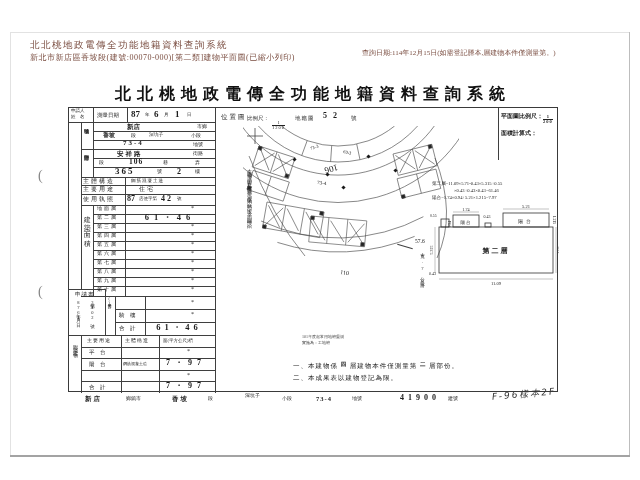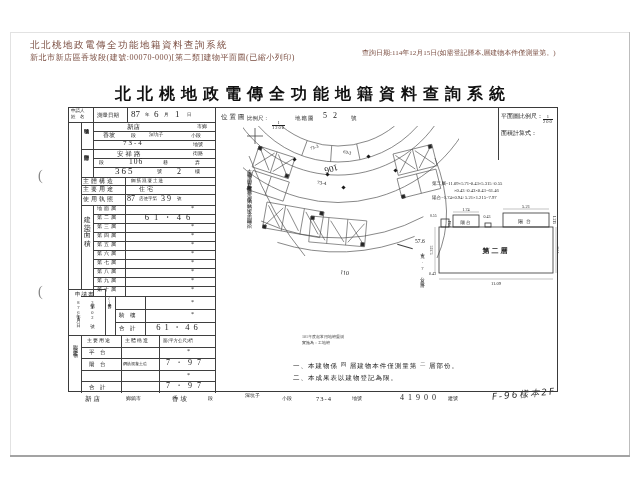--- a/index.html
+++ b/index.html
@@ -4,21 +4,21 @@
 <style>
   * { margin:0; padding:0; box-sizing:border-box; }
   html,body { width:640px; height:480px; }
   body { position:relative; background:#ffffff; overflow:hidden;
          font-family:"Liberation Serif","DejaVu Serif",serif; color:#1c1c1c; }
   .t  { position:absolute; white-space:nowrap; color:#1c1c1c; line-height:1.1; }
   .hl { position:absolute; height:1px; background:#3f3f3f; }
   .vl { position:absolute; width:1px;  background:#3f3f3f; }
   .vt { writing-mode:vertical-rl; text-orientation:upright; }
   .hd { color:#7a4d40; }
-  .b  { font-weight:normal; }
+  .b  { font-weight:bold; }
   .frac { display:inline-block; text-align:center; font-size:4.5px; vertical-align:-5px; line-height:1; }
   .frac .fn { display:block; border-bottom:1px solid #222; padding:0 2px; }
   .frac .fd { display:block; letter-spacing:1px; }
   #doc { position:absolute; left:68px; top:107px; width:490px; height:285px; border:1px solid #3a3a3a; }
   #doctitle { position:absolute; left:68px; top:84px; width:490px; text-align:center;
               font-size:16px; font-weight:bold; letter-spacing:6px; color:#111; }
   svg text { fill:#1c1c1c; font-family:"Liberation Serif","DejaVu Serif",serif; }
   .pageedge { position:absolute; background:#cccccc; }
 </style>
 </head>
@@ -116,21 +116,21 @@
   <div class="t b" style="left:108px;top:60px;font-size:8px;">2</div>
   <div class="t" style="left:126px;top:61px;font-size:5px;">樓</div>
 
   <div class="t" style="left:14px;top:70px;font-size:6px;letter-spacing:2px;">主體構造</div>
   <div class="t" style="left:62px;top:71px;font-size:4.5px;letter-spacing:1px;">鋼筋混凝土造</div>
   <div class="t" style="left:14px;top:78px;font-size:6px;letter-spacing:2px;">主要用途</div>
   <div class="t" style="left:70px;top:78px;font-size:6px;letter-spacing:2px;">住宅</div>
   <div class="t" style="left:14px;top:88px;font-size:6px;letter-spacing:2px;">使用執照</div>
   <div class="t b" style="left:58px;top:87px;font-size:8px;">87</div>
   <div class="t" style="left:70px;top:89px;font-size:4.5px;">店使字第</div>
-  <div class="t b" style="left:92px;top:87px;font-size:8px;letter-spacing:2px;">39</div>
+  <div class="t b" style="left:92px;top:87px;font-size:8px;letter-spacing:2px;">42</div>
   <div class="t" style="left:108px;top:89px;font-size:4.5px;">號</div>
 
   <div class="t vt" style="left:13px;top:102px;font-size:7px;height:84px;letter-spacing:8px;">建築面積</div>
   <div class="t vt" style="left:38px;top:189px;font-size:3.8px;height:37px;">(平方公尺)</div>
 
   <div class="t" style="left:28px;top:98px;font-size:5px;letter-spacing:2px;">地面層</div>
   <div class="t" style="left:122px;top:97px;font-size:6px;">*</div>
   <div class="t" style="left:28px;top:107px;font-size:5px;letter-spacing:2px;">第二層</div>
   <div class="t b" style="left:58px;top:105px;width:86px;text-align:center;font-size:8.5px;letter-spacing:5px;">61・46</div>
   <div class="t" style="left:28px;top:116px;font-size:5px;letter-spacing:2px;">第三層</div>

